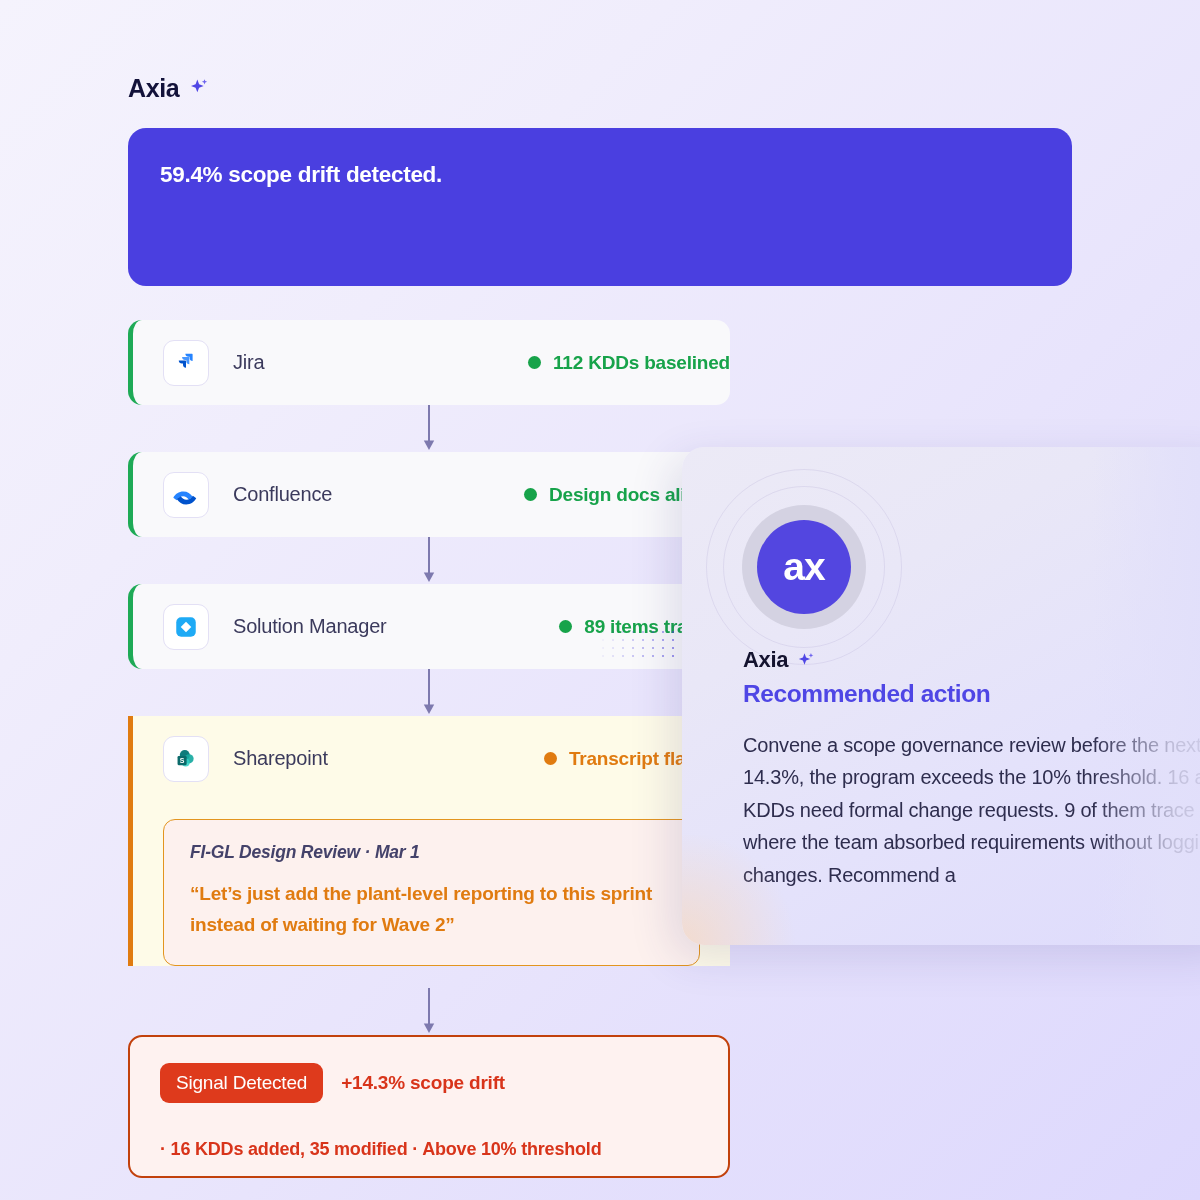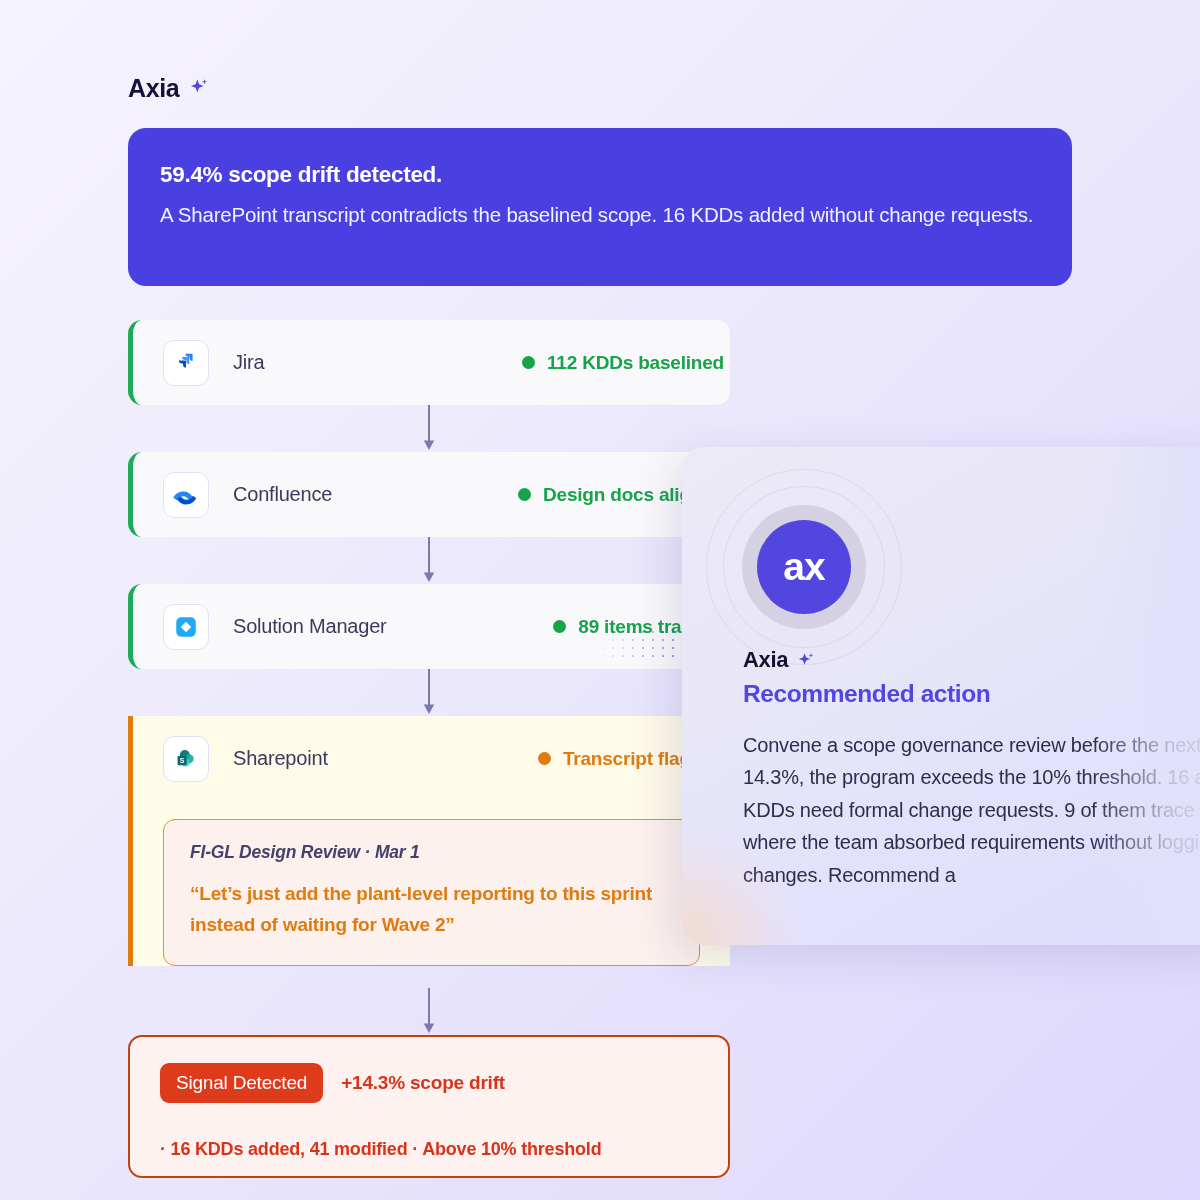--- a/index.html
+++ b/index.html
@@ -76,21 +76,20 @@
   .row-label {
     margin-left: 24px;
     font-size: 20px; font-weight: 500; color: #3b3a5c; letter-spacing: -0.2px;
     white-space: nowrap;
   }
   .row-status {
     margin-left: auto; margin-right: 0;
     display: flex; align-items: center; gap: 12px;
     font-size: 19px; font-weight: 600; color: #17a34a;
     white-space: nowrap; letter-spacing: -0.2px;
-    padding-right: 6px;
   }
   .row-status.amber { color: #e07b10; font-weight: 700; }
   .dot { width: 13px; height: 13px; border-radius: 50%; background: #17a34a; flex:0 0 auto; }
   .dot.amber { background: #e07b10; }
 
   .status-wrap { margin-left: auto; width: 330px; display: flex; justify-content: flex-start; }
 
   
   .connector { height: 47px; display: flex; justify-content: center; }
   .connector svg { display: block; }
@@ -211,21 +210,20 @@
   <span class="sparkle">
     <svg width="20" height="20" viewBox="0 0 24 24">
       <path d="M10 3 L12.1 8.6 L17.6 10.7 L12.1 12.8 L10 18.4 L7.9 12.8 L2.4 10.7 L7.9 8.6 Z" fill="#4f46e5"></path>
       <path d="M18.6 2.6 L19.5 4.9 L21.8 5.8 L19.5 6.7 L18.6 9 L17.7 6.7 L15.4 5.8 L17.7 4.9 Z" fill="#6d63ee"></path>
     </svg>
   </span>
 </div>
 
 <div class="alert">
   <div class="alert-title">59.4% scope drift detected.</div>
-  <div class="alert-body">A SharePoint transcript contradicts the baselined scope. 16 KDDs added without change requests.</div>
 </div>
 
 <div class="pipeline">
 
   <div class="row">
     <span class="tile">
       <svg width="26" height="26" viewBox="0 0 32 32">
         <path d="M23.4 4.6H15.2c0 2.05 1.66 3.71 3.71 3.71h1.51v1.46c0 2.05 1.66 3.71 3.71 3.71V5.4a.8.8 0 0 0-.73-.8Z" fill="#2684ff"></path>
         <path d="M19.34 8.73h-8.2c0 2.05 1.66 3.71 3.71 3.71h1.51v1.46c0 2.05 1.66 3.71 3.71 3.71V9.53a.8.8 0 0 0-.73-.8Z" fill="#2684ff" opacity=".85"></path>
         <path d="M15.27 12.86h-8.2c0 2.05 1.66 3.71 3.71 3.71h1.51v1.46c0 2.05 1.66 3.71 3.71 3.71v-8.08a.8.8 0 0 0-.73-.8Z" fill="#0052cc"></path>
@@ -324,21 +322,21 @@
       <line x1="8" y1="0" x2="8" y2="36" stroke="#7d79ae" stroke-width="2"></line>
       <path d="M8 45 L2.8 35.5 H13.2 Z" fill="#7d79ae"></path>
     </svg>
   </div>
 
   <div class="signal">
     <div class="signal-top">
       <span class="badge">Signal Detected</span>
       <span class="signal-metric">+14.3% scope drift</span>
     </div>
-    <div class="signal-sub">· 16 KDDs added, 41 modified · Above 10% threshold</div>
+    <div class="signal-sub">· 16 KDDs added, 35 modified · Above 10% threshold</div>
   </div>
 </div>
 
 <div class="dots-deco"></div>
 
 <div class="overlay">
   <div class="rings">
     <span class="ring r1"></span>
     <span class="ring r2"></span>
     <span class="ring r3"></span>

